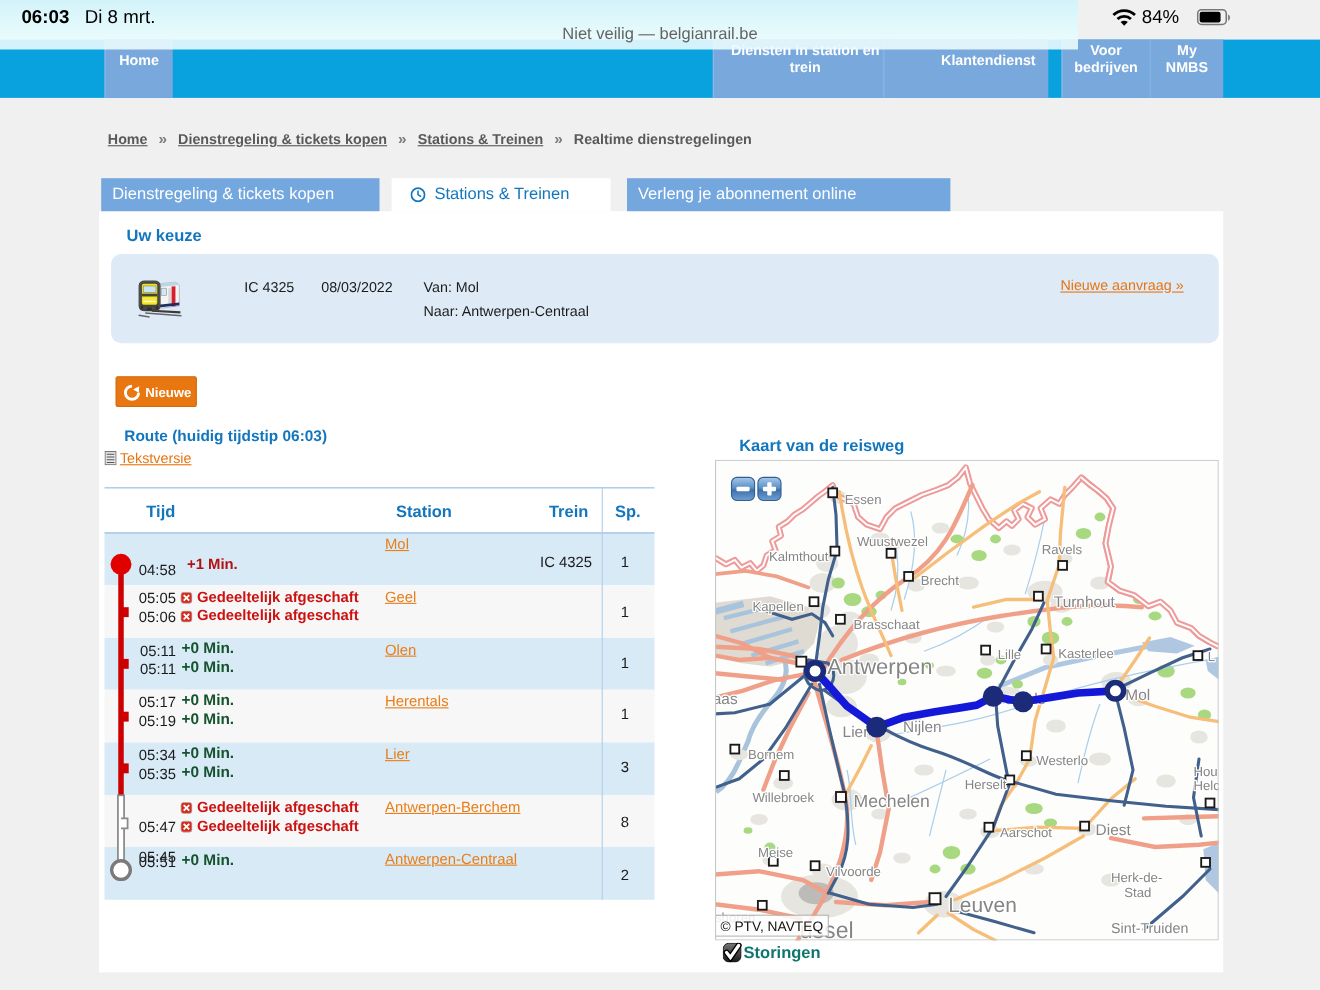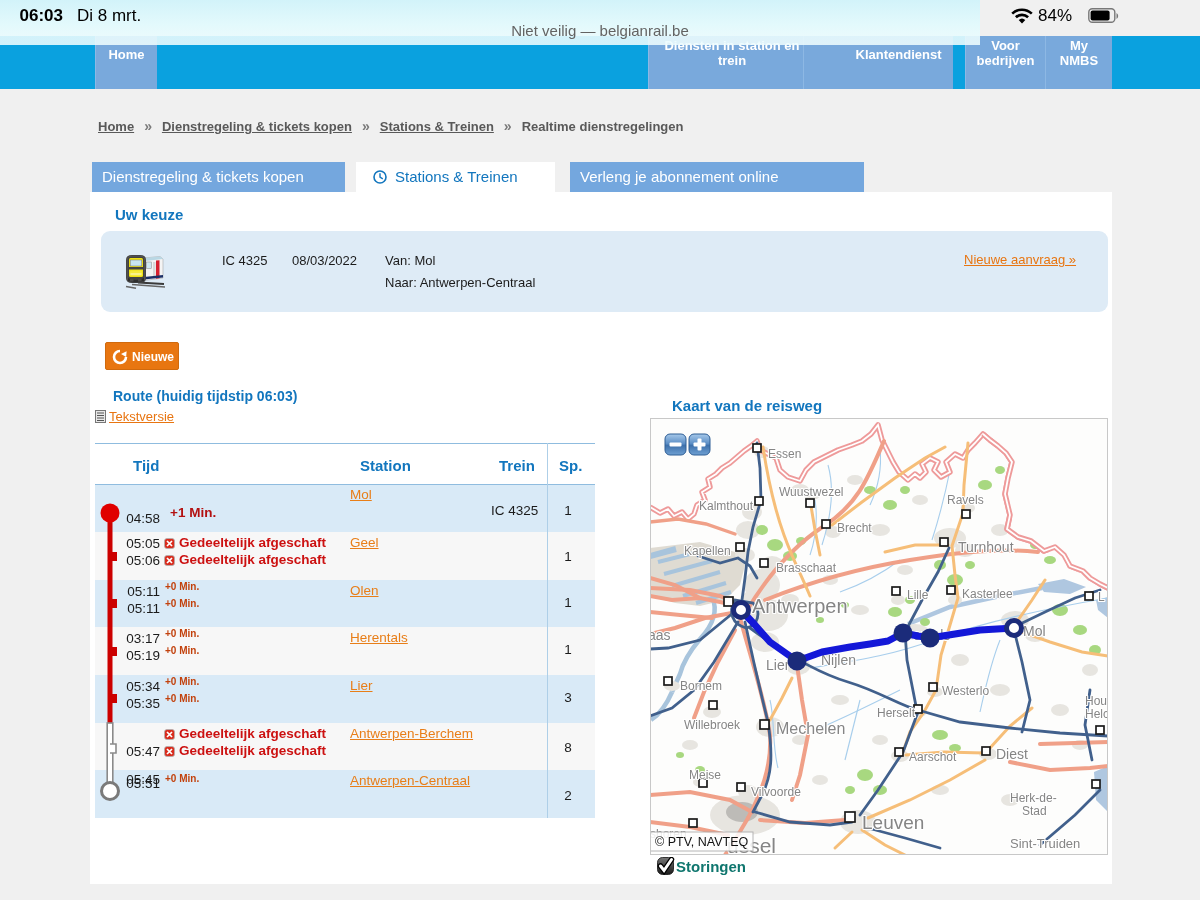--- a/index.html
+++ b/index.html
@@ -46,21 +46,21 @@
 
 #rtable { position:absolute; left:95px; top:443px; width:500px; height:375px; font-size:13px; }
 .hline { position:absolute; background:#8FBCDF; height:1px; z-index:3; }
 .vline { position:absolute; background:#AECFE8; width:1px; z-index:3; }
 .th { position:absolute; top:14px; color:#1276BE; font-weight:bold; font-size:15px; }
 .row { position:absolute; left:0; width:500px; }
 .rA { background:#D9EAF7; }
 .rB { background:#F7F7F7; }
 .time { position:absolute; color:#1b1b1b; font-size:13.5px; width:48px; text-align:right; }
 .delay-r { position:absolute; color:#B31111; font-weight:bold; font-size:13.5px; }
-.delay-g { position:absolute; color:#c2410c; font-weight:bold; font-size:10px; }
+.delay-g { position:absolute; color:#14532d; font-weight:bold; font-size:14px; }
 .canc { position:absolute; color:#CC1111; font-weight:bold; font-size:13.5px; }
 .stlink { position:absolute; color:#E87E18; font-size:13.5px; text-decoration:underline; }
 .trein { position:absolute; color:#1b1b1b; font-size:13.5px; }
 .sp { position:absolute; color:#1b1b1b; font-size:13.5px; width:30px; text-align:center; left:458px; }
 .xicon { position:absolute; width:11px; height:11px; }
 
 #maptitle { left:672px; top:397px; }
 #storingen { position:absolute; left:676px; top:858px; font-size:15px; font-weight:bold; color:#0f766e; }
 </style>
 </head>
@@ -191,21 +191,21 @@
     <span class="sp" style="top:106px;">1</span>
 
     <span class="stlink" style="left:255px; top:140px;">Olen</span>
     <span class="time" style="left:17px; top:141px;">05:11</span>
     <span class="time" style="left:17px; top:158px;">05:11</span>
     <span class="delay-g" style="left:70px; top:138px;">+0 Min.</span>
     <span class="delay-g" style="left:70px; top:155px;">+0 Min.</span>
     <span class="sp" style="top:152px;">1</span>
 
     <span class="stlink" style="left:255px; top:187px;">Herentals</span>
-    <span class="time" style="left:17px; top:188px;">03:17</span>
+    <span class="time" style="left:17px; top:188px;">05:17</span>
     <span class="time" style="left:17px; top:205px;">05:19</span>
     <span class="delay-g" style="left:70px; top:185px;">+0 Min.</span>
     <span class="delay-g" style="left:70px; top:202px;">+0 Min.</span>
     <span class="sp" style="top:199px;">1</span>
 
     <span class="stlink" style="left:255px; top:235px;">Lier</span>
     <span class="time" style="left:17px; top:236px;">05:34</span>
     <span class="time" style="left:17px; top:253px;">05:35</span>
     <span class="delay-g" style="left:70px; top:233px;">+0 Min.</span>
     <span class="delay-g" style="left:70px; top:250px;">+0 Min.</span>

